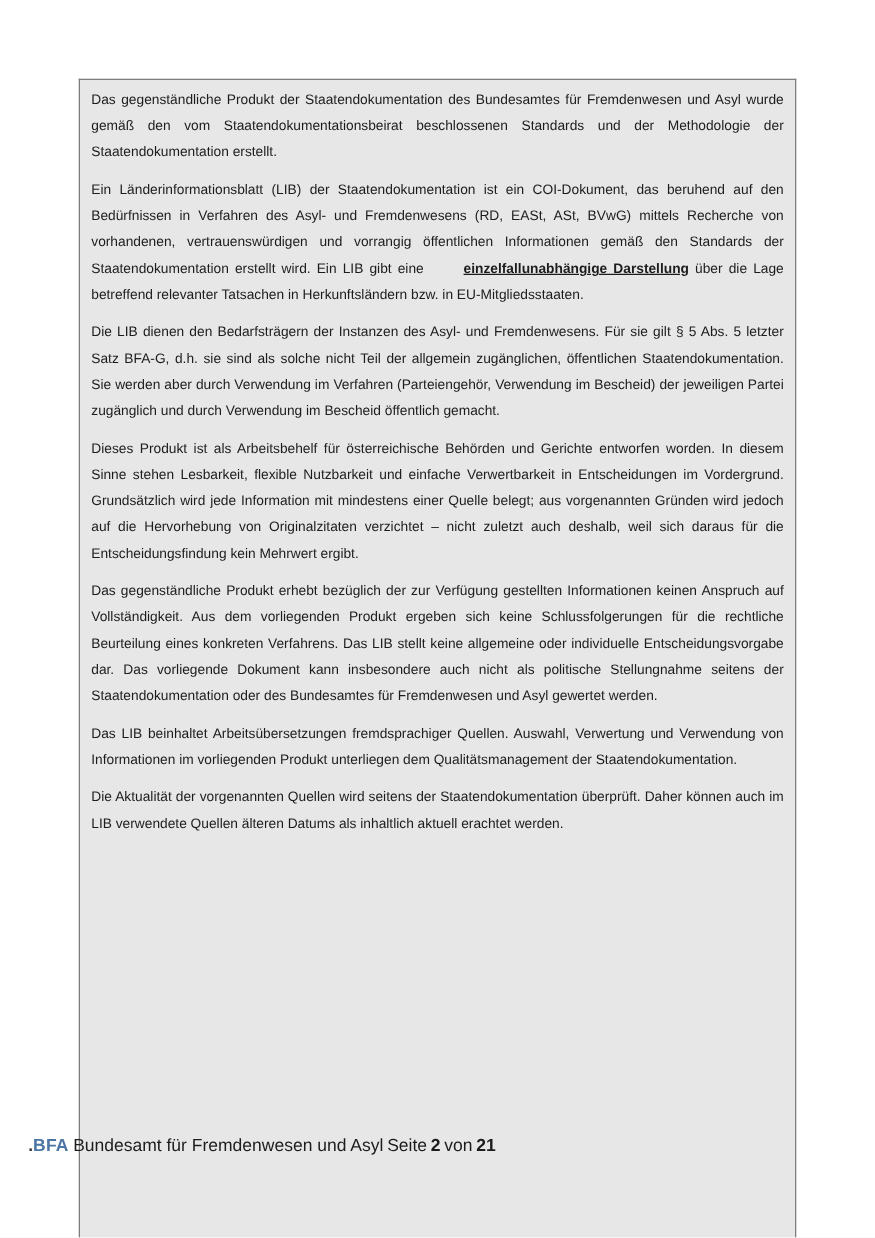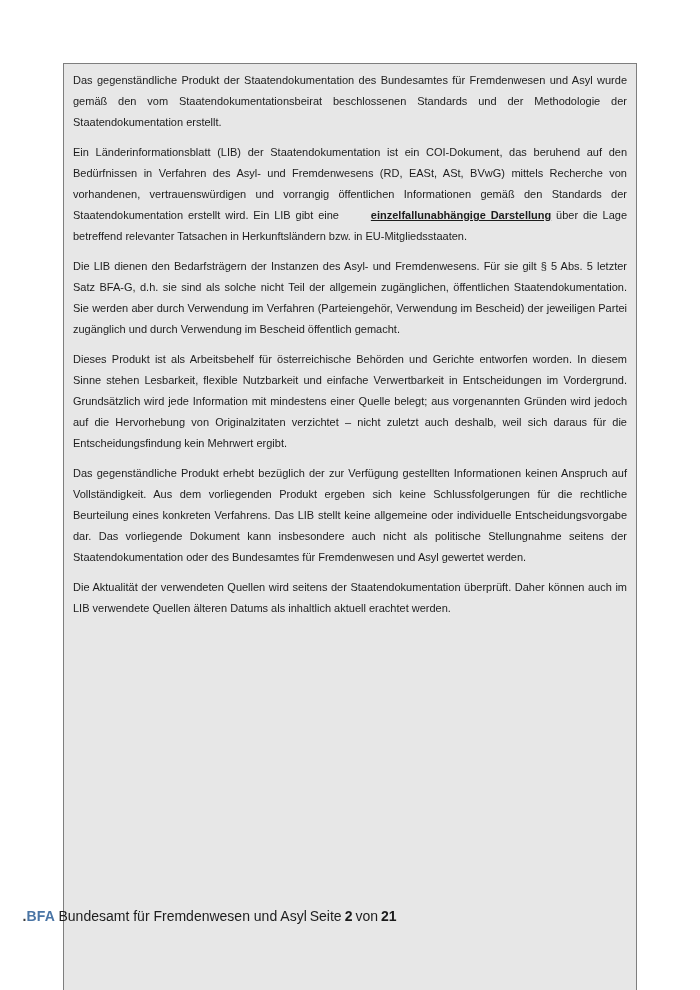--- a/index.html
+++ b/index.html
@@ -76,20 +76,21 @@
 <body>
 
 <div class="page">
 
   <div class="disclaimer-box">
       <p class="para"><span>Das gegenständliche Produkt der Staatendokumentation des Bundesamtes für Fremdenwesen und Asyl wurde gemäß den vom Staatendokumentationsbeirat beschlossenen Standards und der Methodologie der Staatendokumentation erstellt.</span></p>
       <p class="para"><span>Ein Länderinformationsblatt (LIB) der Staatendokumentation ist ein COI-Dokument, das beruhend auf den Bedürfnissen in Verfahren des Asyl- und Fremdenwesens (RD, EASt, ASt, BVwG) mittels Recherche von vorhandenen, vertrauenswürdigen und vorrangig öffentlichen Informationen gemäß den Standards der Staatendokumentation erstellt wird. Ein LIB gibt eine </span><span class="seg-bold-underline">einzelfallunabhängige Darstellung</span><span> über die Lage betreffend relevanter Tatsachen in Herkunftsländern bzw. in EU-Mitgliedsstaaten.</span></p>
       <p class="para"><span>Die LIB dienen den Bedarfsträgern der Instanzen des Asyl- und Fremdenwesens. Für sie gilt § 5 Abs. 5 letzter Satz BFA-G, d.h. sie sind als solche nicht Teil der allgemein zugänglichen, öffentlichen Staatendokumentation. Sie werden aber durch Verwendung im Verfahren (Parteiengehör, Verwendung im Bescheid) der jeweiligen Partei zugänglich und durch Verwendung im Bescheid öffentlich gemacht.</span></p>
       <p class="para"><span>Dieses Produkt ist als Arbeitsbehelf für österreichische Behörden und Gerichte entworfen worden. In diesem Sinne stehen Lesbarkeit, flexible Nutzbarkeit und einfache Verwertbarkeit in Entscheidungen im Vordergrund. Grundsätzlich wird jede Information mit mindestens einer Quelle belegt; aus vorgenannten Gründen wird jedoch auf die Hervorhebung von Originalzitaten verzichtet – nicht zuletzt auch deshalb, weil sich daraus für die Entscheidungsfindung kein Mehrwert ergibt.</span></p>
       <p class="para"><span>Das gegenständliche Produkt erhebt bezüglich der zur Verfügung gestellten Informationen keinen Anspruch auf Vollständigkeit. Aus dem vorliegenden Produkt ergeben sich keine Schlussfolgerungen für die rechtliche Beurteilung eines konkreten Verfahrens. Das LIB stellt keine allgemeine oder individuelle Entscheidungsvorgabe dar. Das vorliegende Dokument kann insbesondere auch nicht als politische Stellungnahme seitens der Staatendokumentation oder des Bundesamtes für Fremdenwesen und Asyl gewertet werden.</span></p>
-      <p class="para"><span>Die Aktualität der verwendeten Quellen wird seitens der Staatendokumentation überprüft. Daher können auch im LIB verwendete Quellen älteren Datums als inhaltlich aktuell erachtet werden.</span></p>
+      <p class="para"><span>Das LIB beinhaltet Arbeitsübersetzungen fremdsprachiger Quellen. Auswahl, Verwertung und Verwendung von Informationen im vorliegenden Produkt unterliegen dem Qualitätsmanagement der Staatendokumentation.</span></p>
+      <p class="para"><span>Die Aktualität der vorgenannten Quellen wird seitens der Staatendokumentation überprüft. Daher können auch im LIB verwendete Quellen älteren Datums als inhaltlich aktuell erachtet werden.</span></p>
     </div>
 
   <div class="footer">
     <span class="logo-wrap"><span class="logo-dot">.</span><span class="logo-bfa">BFA</span></span><span>Bundesamt für Fremdenwesen und Asyl</span><span>Seite</span><span class="bold">2</span><span>von</span><span class="bold">21</span>
   </div>
 
 </div>
 
 </body></html>

